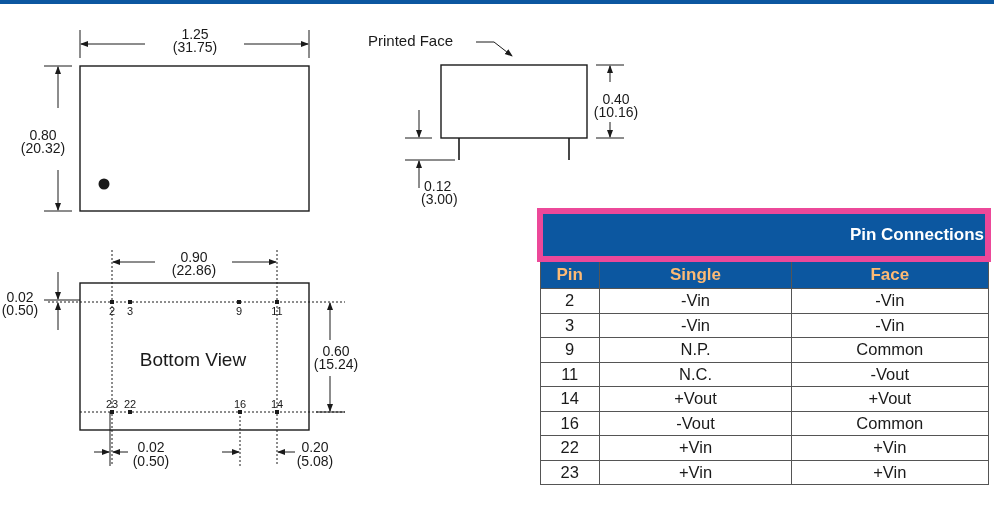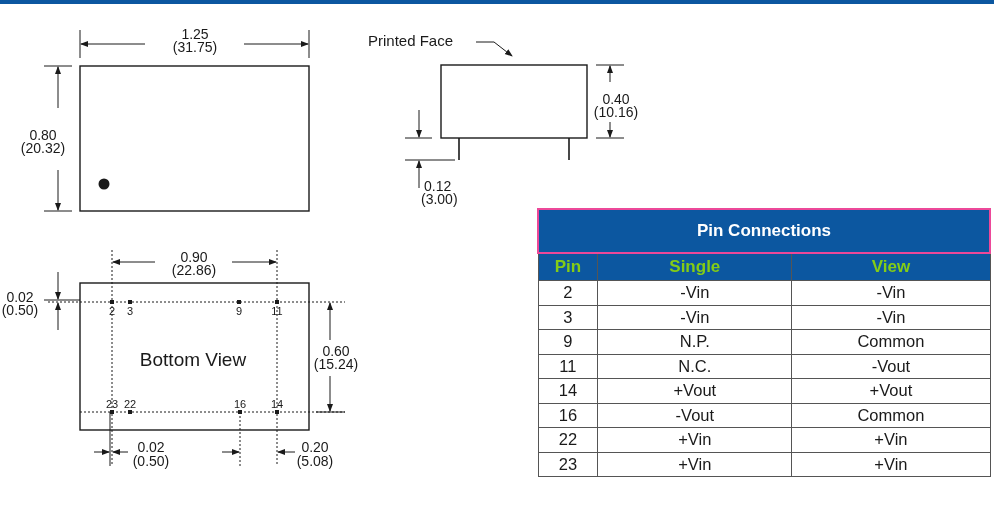--- a/index.html
+++ b/index.html
@@ -14,24 +14,24 @@
   .pinnum { font-size: 11px; }
   .bv { font-size: 19px; }
   .pf { font-size: 15px; }
 
   .pin-table {
     position: absolute; left: 537px; top: 208px; width: 454px;
     border-collapse: collapse; font-size: 16.5px;
   }
   .pin-table th.title {
     background: #0c57a0; color: #fff; font-weight: bold; height: 40px;
-    border: 2px solid #ec4899; font-size: 17px;
+    border: 6px solid #ec4899; font-size: 17px; text-align: right;
   }
   .pin-table th.col {
-    background: #0c57a0; color: #84cc16; font-weight: bold; height: 24px;
+    background: #0c57a0; color: #fdba74; font-weight: bold; height: 24px;
     border: 1px solid #555; font-size: 17px;
   }
   .pin-table td {
     text-align: center; height: 23.5px; border: 1px solid #555; padding: 0;
     line-height: 23px;
   }
   .pin-table col.c1 { width: 60px; }
   .pin-table col.c2 { width: 195px; }
   .pin-table col.c3 { width: 199px; }
 </style>
@@ -152,21 +152,21 @@
       <col class="c2">
       <col class="c3">
     </colgroup>
   <thead>
     <tr>
         <th class="title" colspan="3" style="background: rgb(12, 87, 160);">Pin Connections</th>
       </tr>
     <tr>
       <th class="col" style="background: rgb(12, 87, 160);">Pin</th>
       <th class="col" style="background: rgb(12, 87, 160); margin-top: 24px;">Single</th>
-      <th class="col" style="background: rgb(12, 87, 160);">View</th>
+      <th class="col" style="background: rgb(12, 87, 160);">Face</th>
     </tr>
   </thead>
   <tbody>
     <tr>
         <td>2</td>
         <td>-Vin</td>
         <td>-Vin</td>
       </tr>
     <tr>
         <td>3</td>

